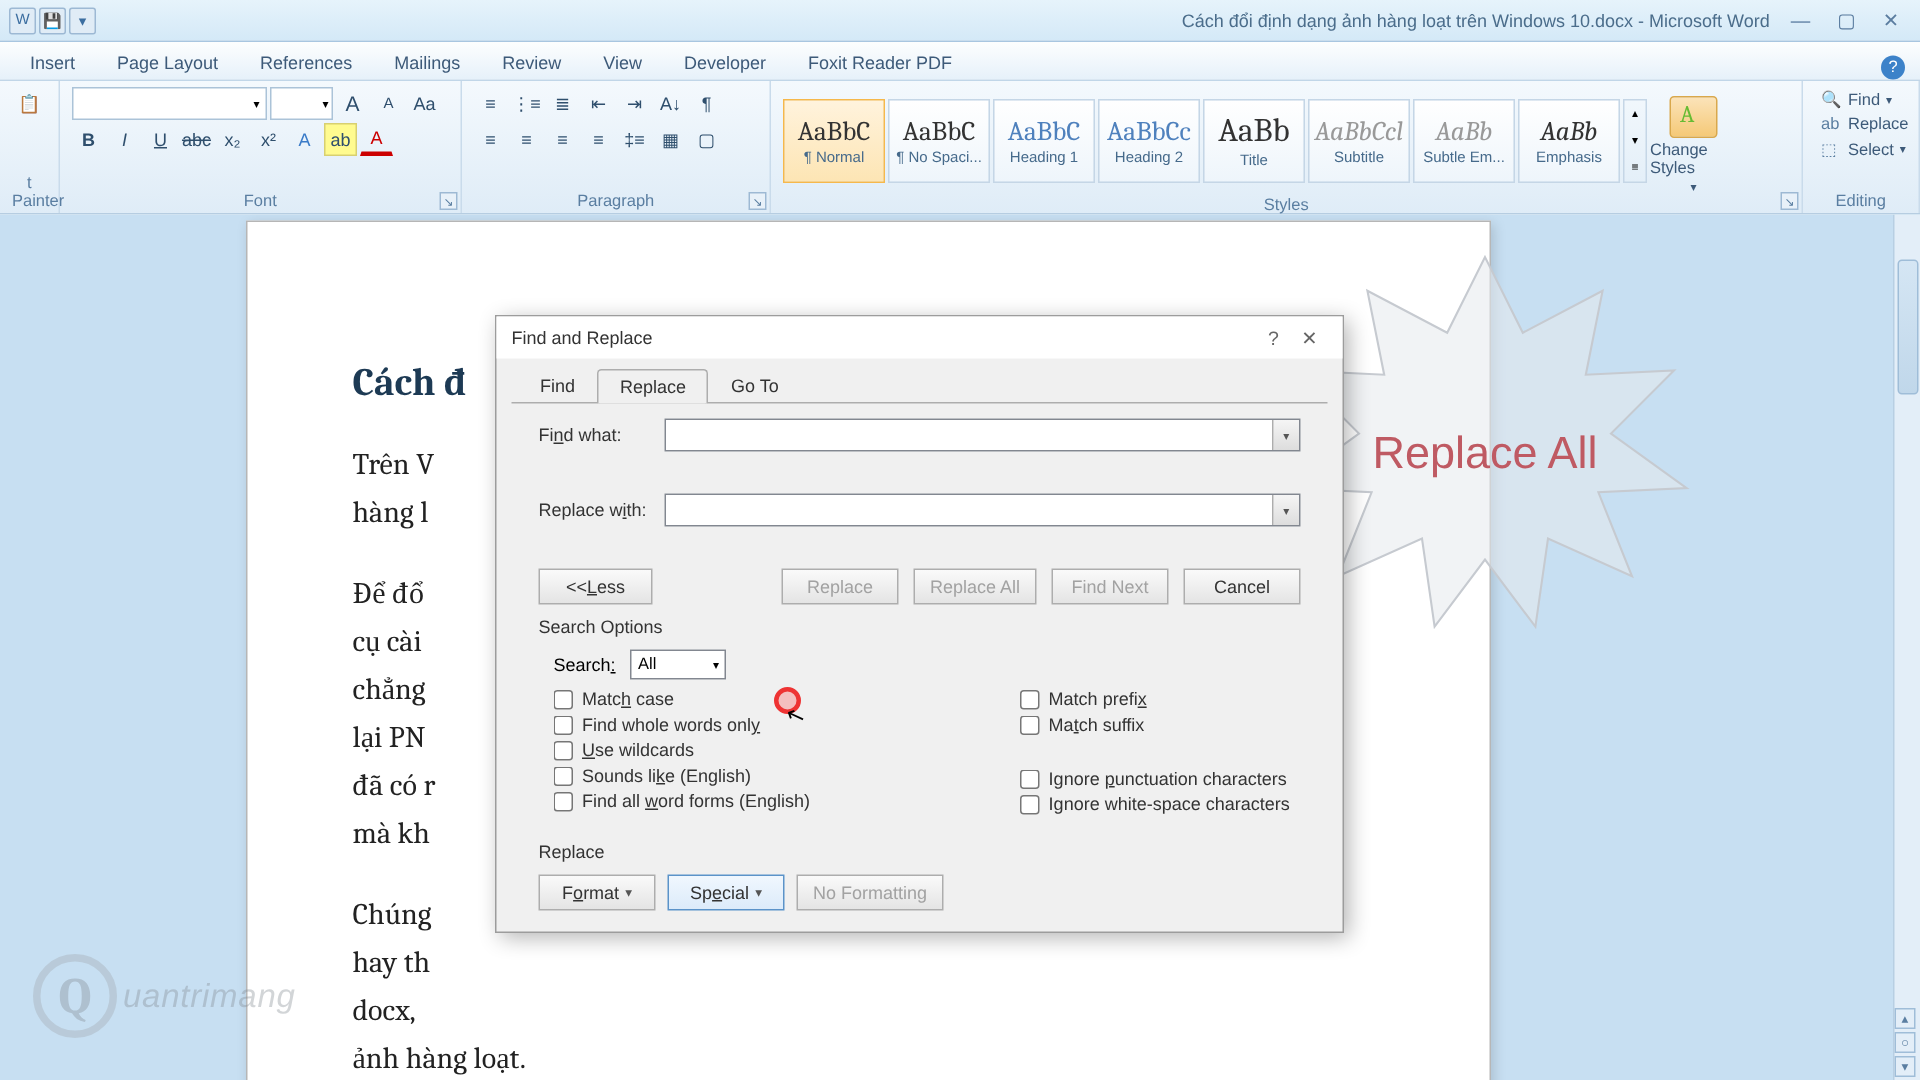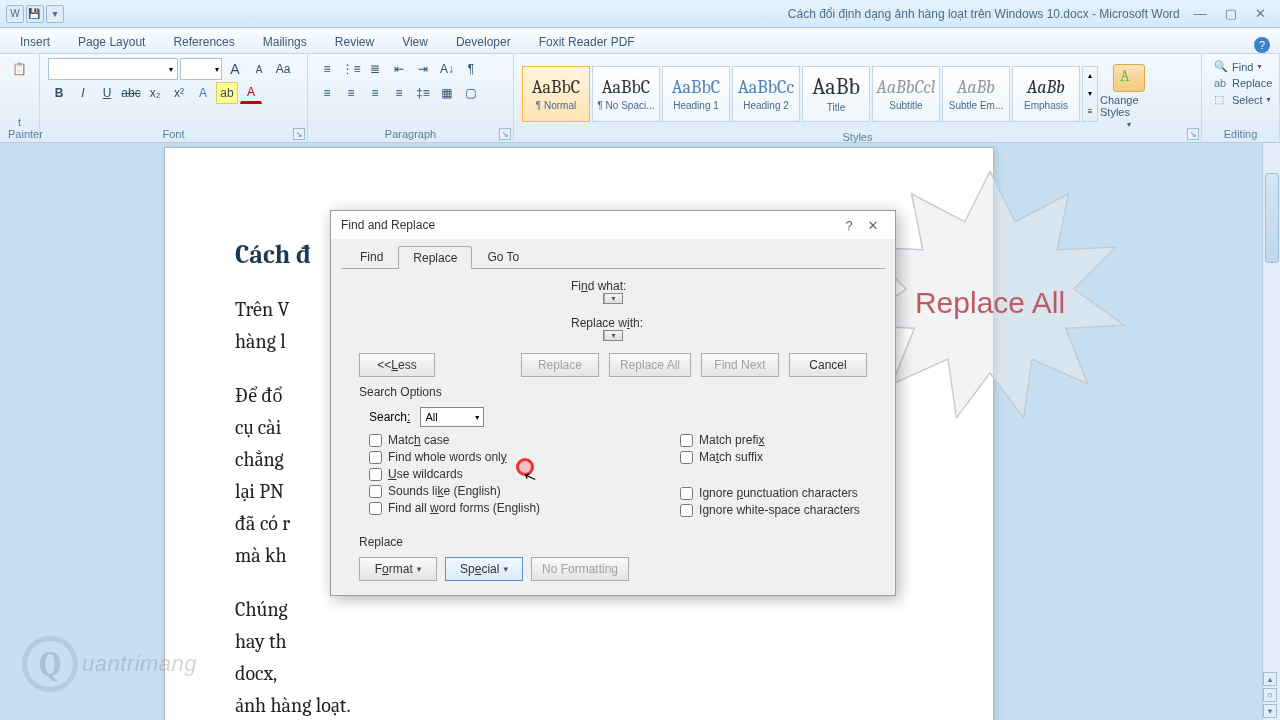--- a/index.html
+++ b/index.html
@@ -67,21 +67,21 @@
 
 
 .dialog { position:absolute; left:330px; top:210px; width:566px; background:#f0f0f0; border:1px solid #9c9c9c; box-shadow:3px 3px 14px rgba(0,0,0,0.3); }
 .dlg-title { height:28px; display:flex; align-items:center; padding:0 10px; font-size:12px; color:#333; background:#fff;}
 .dlg-title .sp { flex:1; }
 .dlg-title .help, .dlg-title .close { width:24px; text-align:center; color:#666; cursor:pointer; font-size:13px;}
 .dlg-tabs { display:flex; padding:6px 14px 0; gap:0; }
 .dlg-tab { padding:4px 14px; font-size:12px; color:#333; border:1px solid transparent; cursor:pointer; border-bottom:none;}
 .dlg-tab.active { background:#f0f0f0; border-color:#adadad; border-radius:3px 3px 0 0; position:relative; top:1px;}
 .dlg-body { padding:10px 18px 14px; border-top:1px solid #adadad; margin:0 10px;}
-.dlg-row { display:flex; align-items:center; margin-bottom:12px;flex-direction:column; }
+.dlg-row { display:flex; align-items:center; margin-bottom:28px; }
 .dlg-row label { width:84px; font-size:12px; color:#333; }
 .dlg-row label u { text-decoration:underline; }
 .combo { flex:1; height:22px; border:1px solid #828790; background:#fff; display:flex; align-items:center; }
 .combo .dd { width:18px; height:100%; border-left:1px solid #adadad; background:linear-gradient(#f5f5f5,#ddd); display:flex; align-items:center; justify-content:center; font-size:8px; color:#555;}
 .btn-row { display:flex; gap:10px; margin-bottom:8px;align-items:center; }
 .btn { min-width:78px; height:24px; border:1px solid #adadad; background:linear-gradient(#fafafa,#e4e4e4); font-size:12px; color:#333; display:flex; align-items:center; justify-content:center; cursor:pointer; padding:0 10px;}
 .btn.disabled { color:#a2a2a2; }
 .btn.less { min-width:76px; }
 .fieldset-label { font-size:12px; color:#333; margin:4px 0 8px; }
 .search-dd { display:flex; align-items:center; gap:10px; font-size:12px; margin-bottom:6px; padding-left:10px;}

